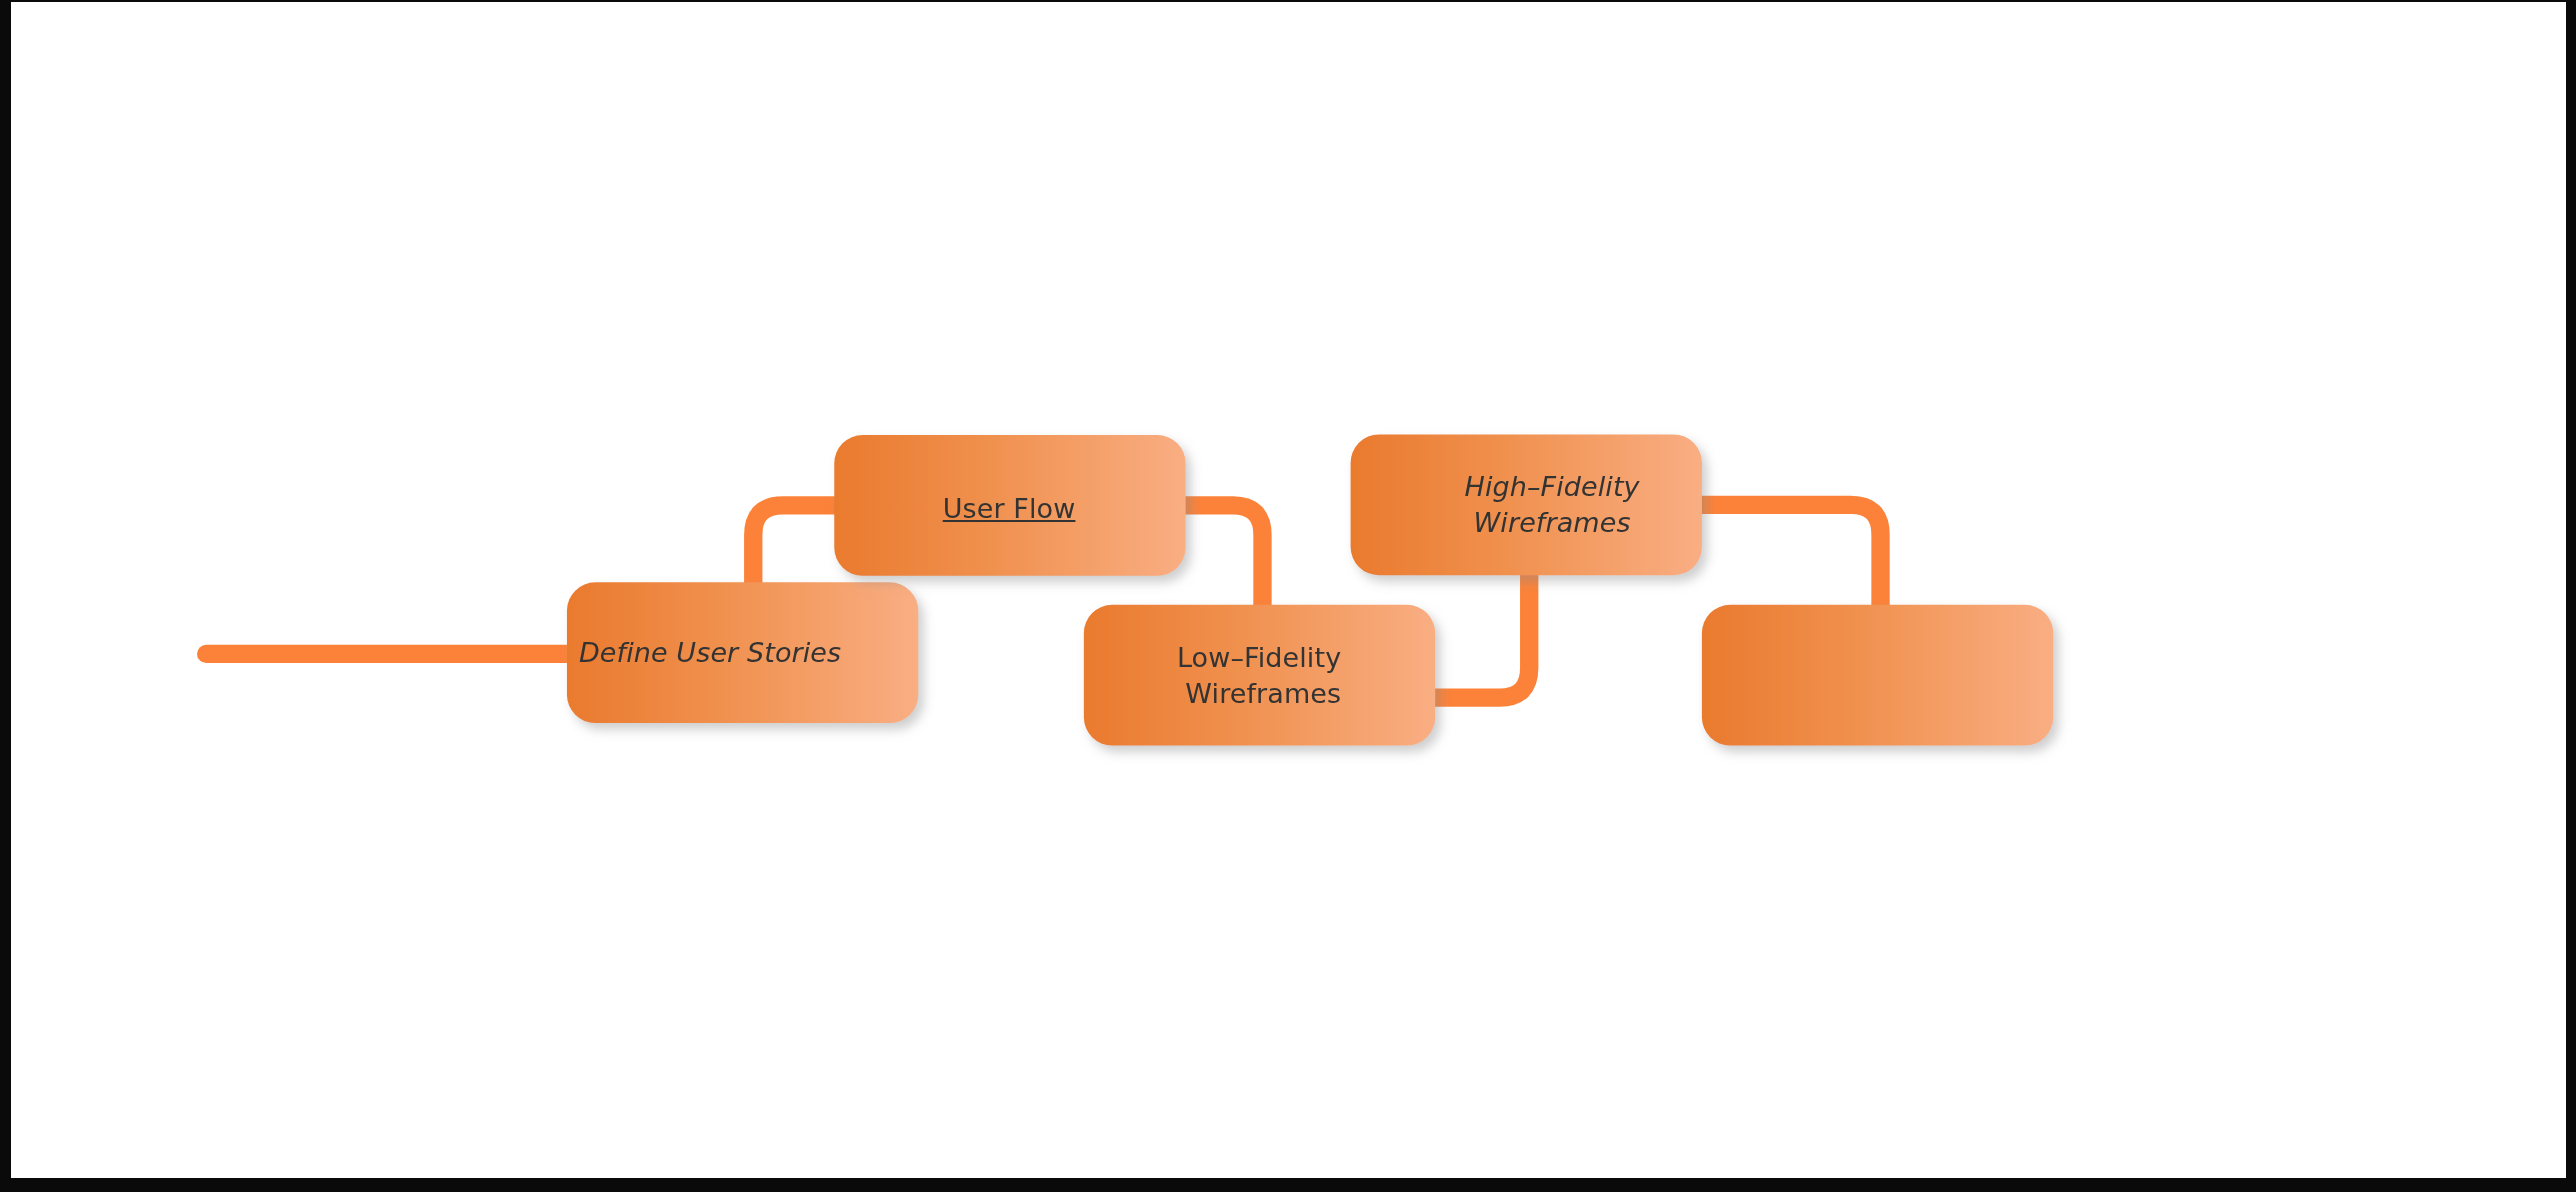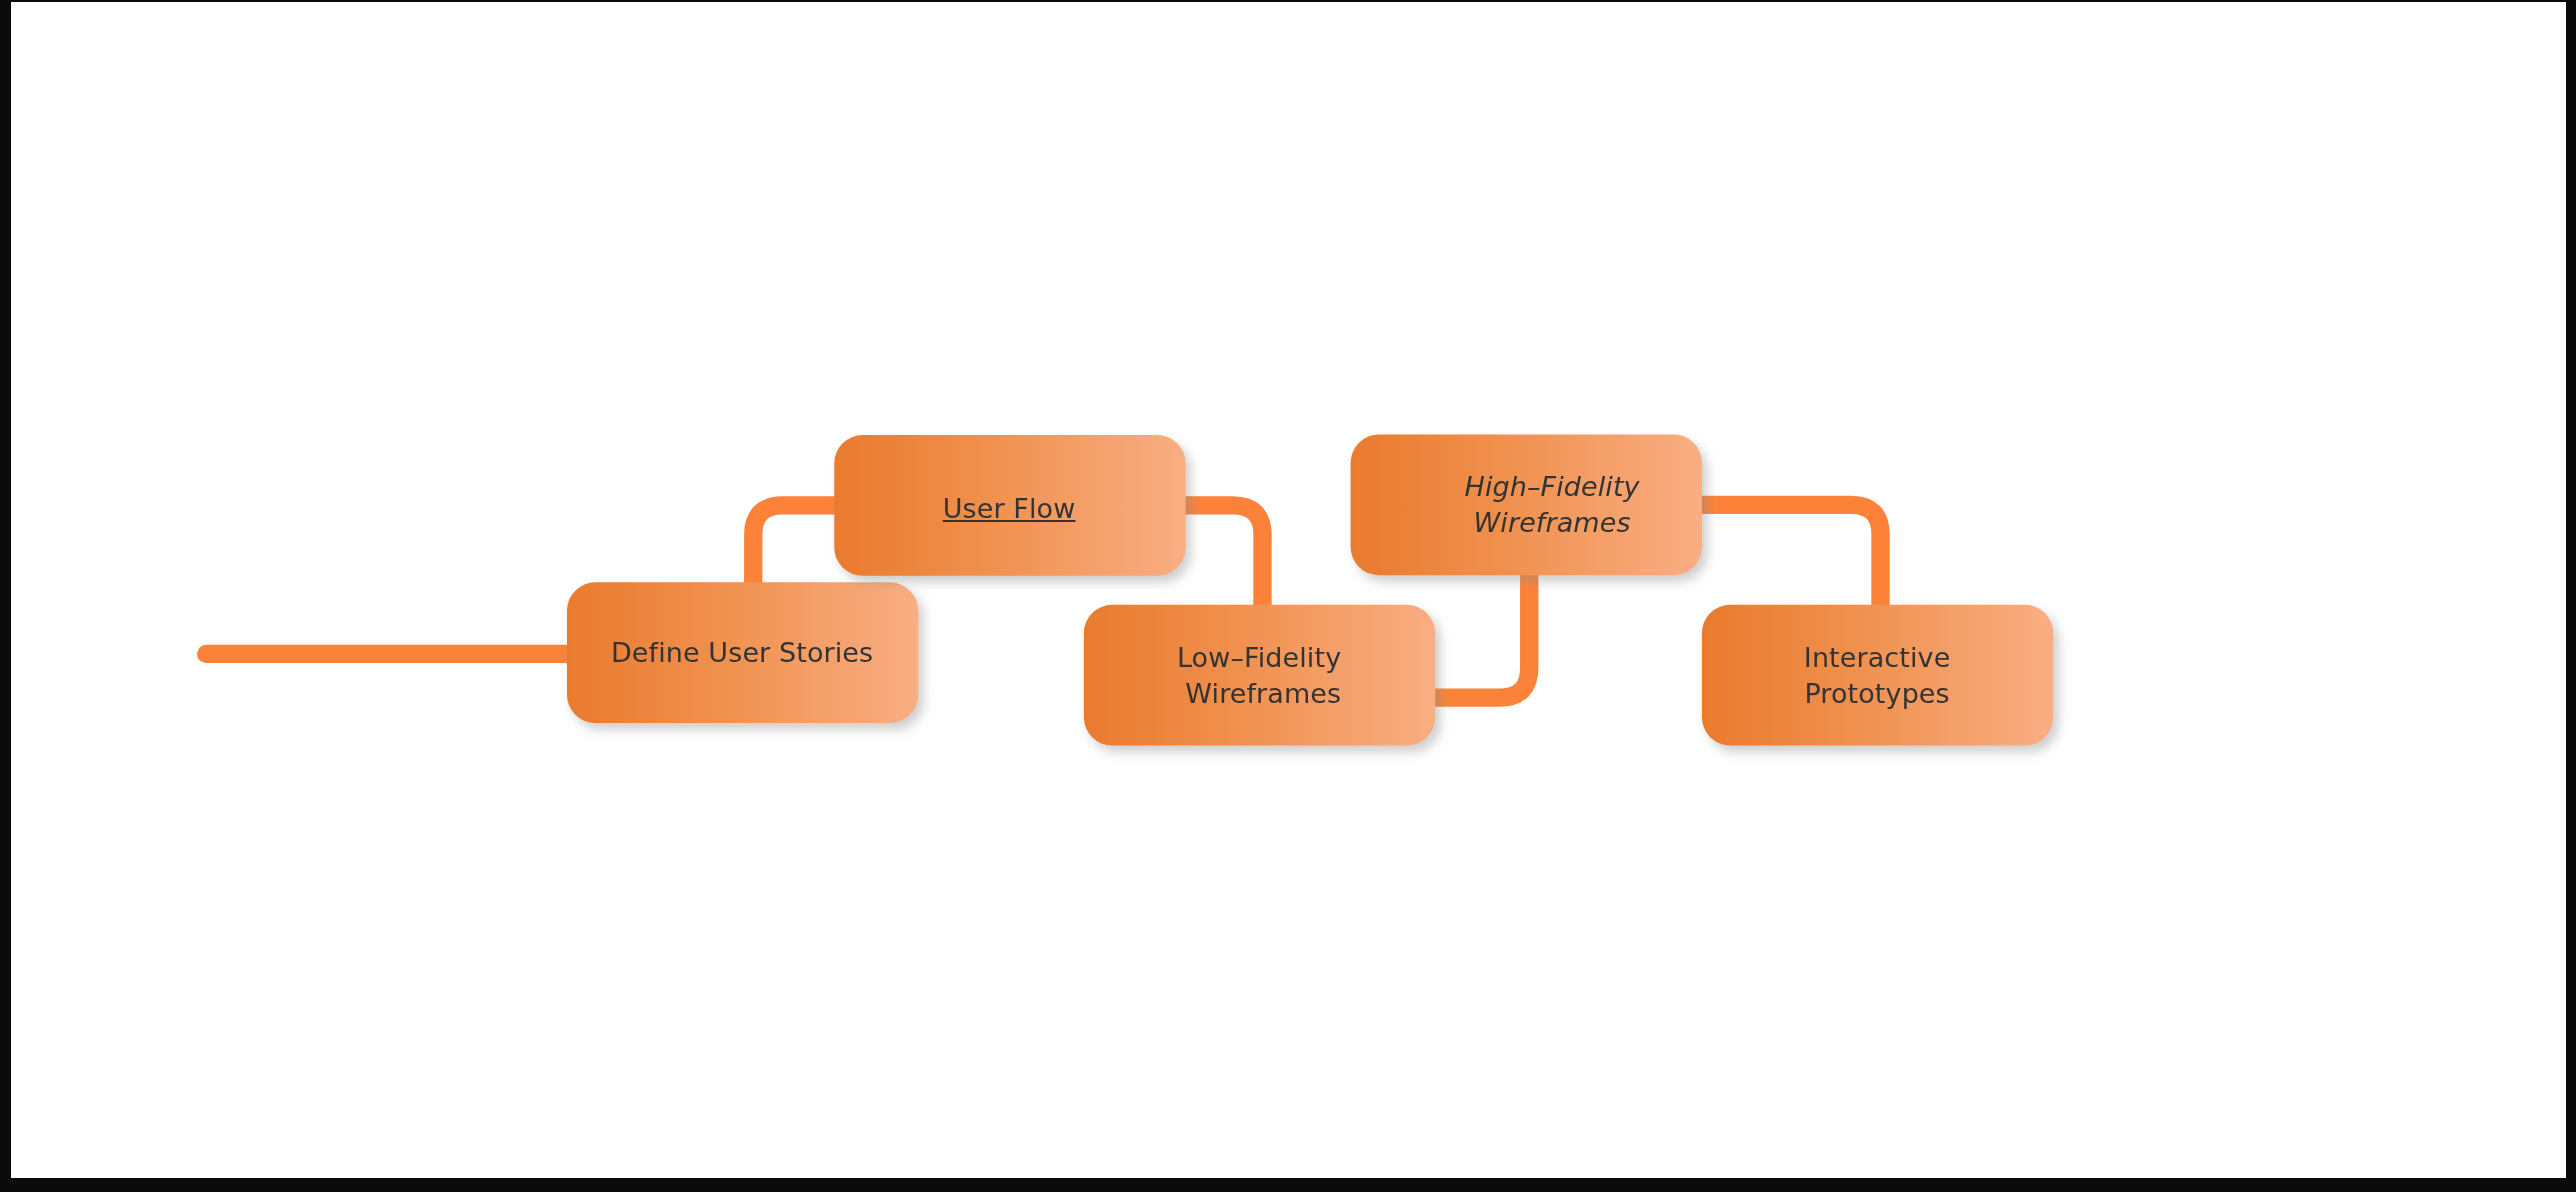--- a/index.html
+++ b/index.html
@@ -99,28 +99,26 @@
         <rect x="1392" y="732" width="594" height="238" rx="48" ry="48" fill="url(#nodeGrad)" filter="url(#nodeShadow)"></rect>
 
         <rect x="1814" y="1019" width="594" height="238" rx="48" ry="48" fill="url(#nodeGrad)" filter="url(#nodeShadow)"></rect>
 
         <rect x="2265" y="731" width="594" height="238" rx="48" ry="48" fill="url(#nodeGrad)" filter="url(#nodeShadow)"></rect>
 
         <rect x="2859" y="1019" width="594" height="238" rx="48" ry="48" fill="url(#nodeGrad)" filter="url(#nodeShadow)"></rect>
       </g>
     </svg>
 
-    <div class="node-label" style="left:556px; top:580px; width:351px; height:141px;">Define User Stories</div>
+    <div class="node-label" style="left:524px; top:580px; width:351px; height:141px;font-style:italic;">Define User Stories</div>
 
     <div class="node-label" style="left:823px; top:433px; width:351px; height:146px;text-decoration:underline;">User Flow</div>
 
     <div class="node-label" style="left:1073px; top:603px; width:351px; height:141px;text-align:right;">Low–Fidelity
 Wireframes</div>
 
     <div class="node-label" style="left:1339px; top:432px; width:405px; height:141px;font-style:italic;">High–Fidelity
 Wireframes</div>
 
-    <div class="node-label" style="left:1691px; top:603px; width:351px; height:141px;">Interactive
-Prototypes</div>
 
   </div>
 </div>
 
 
 </body></html>

